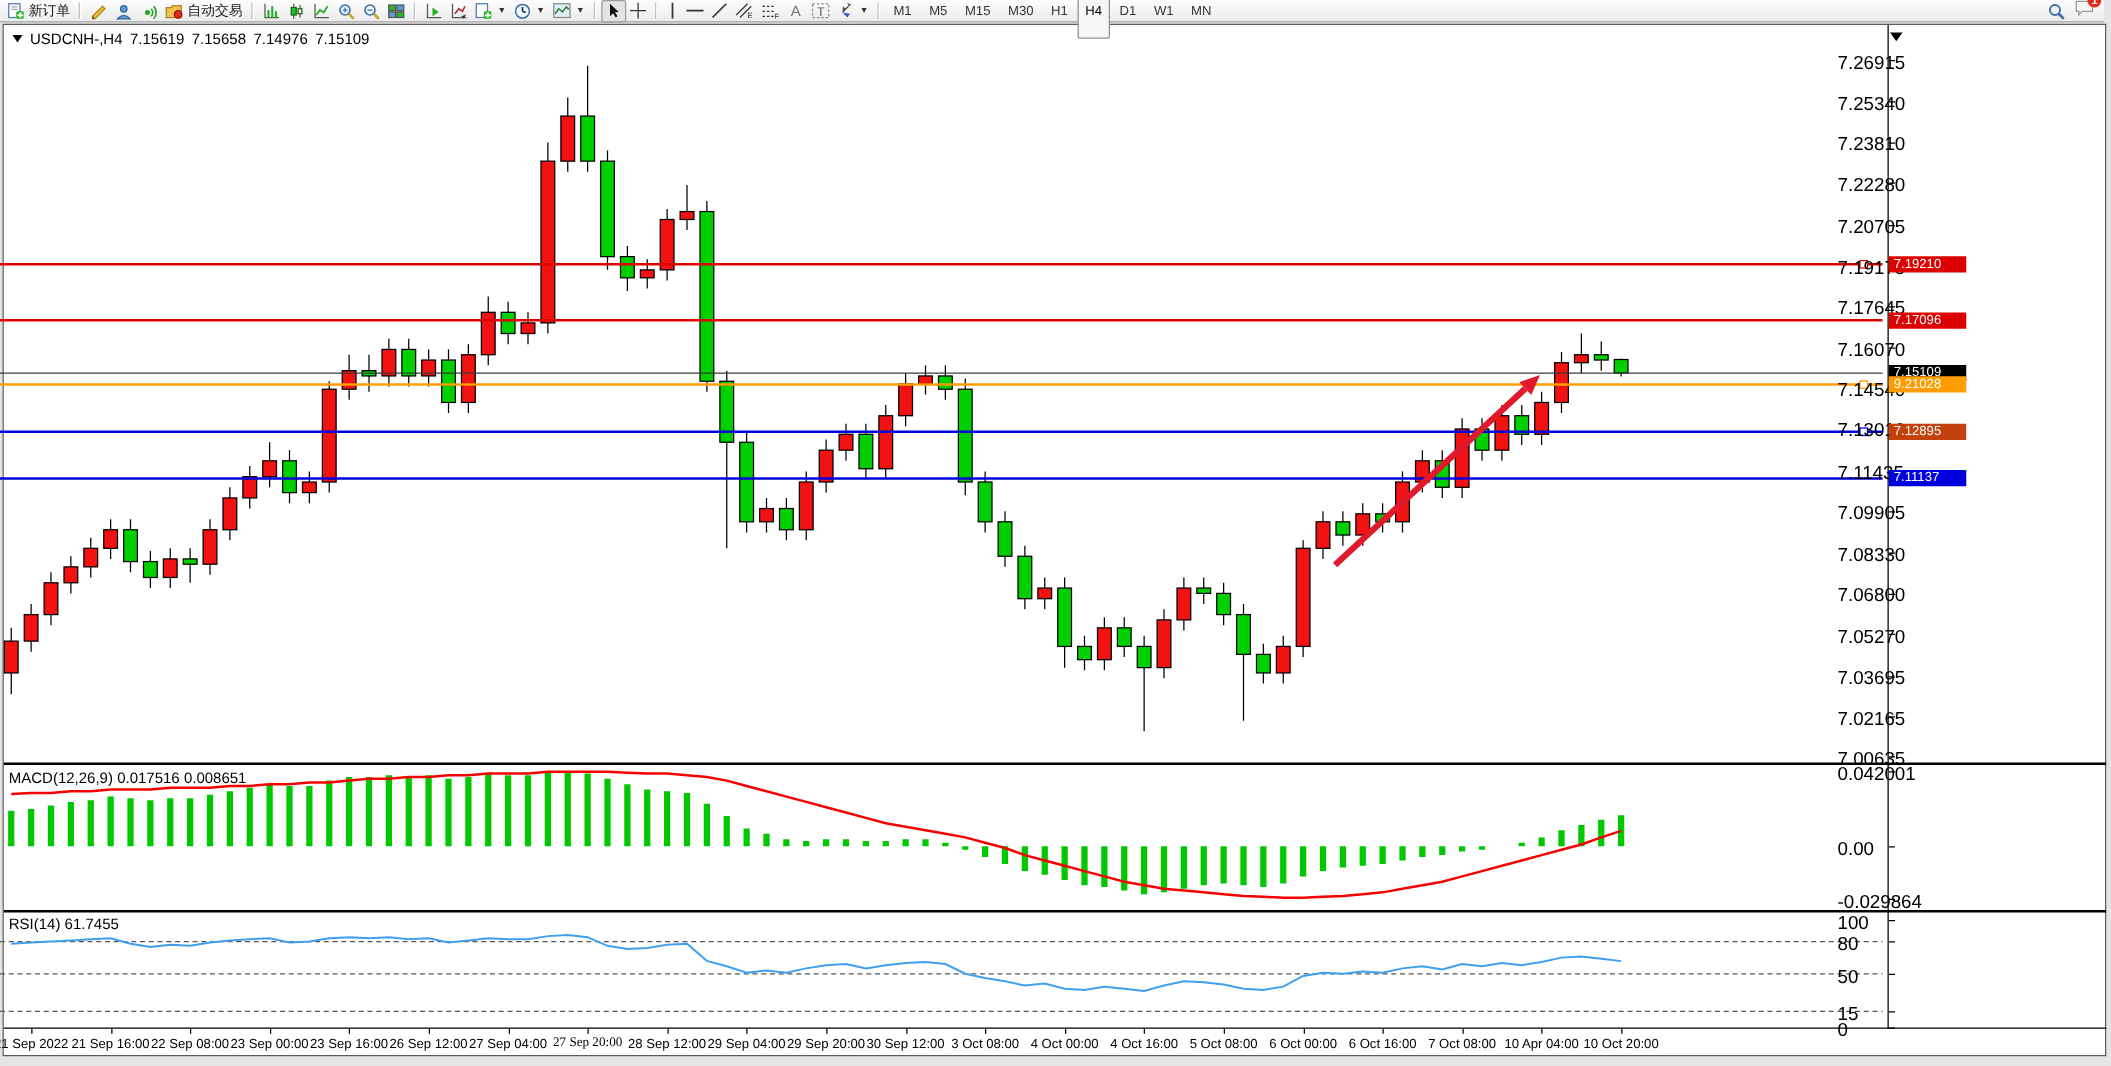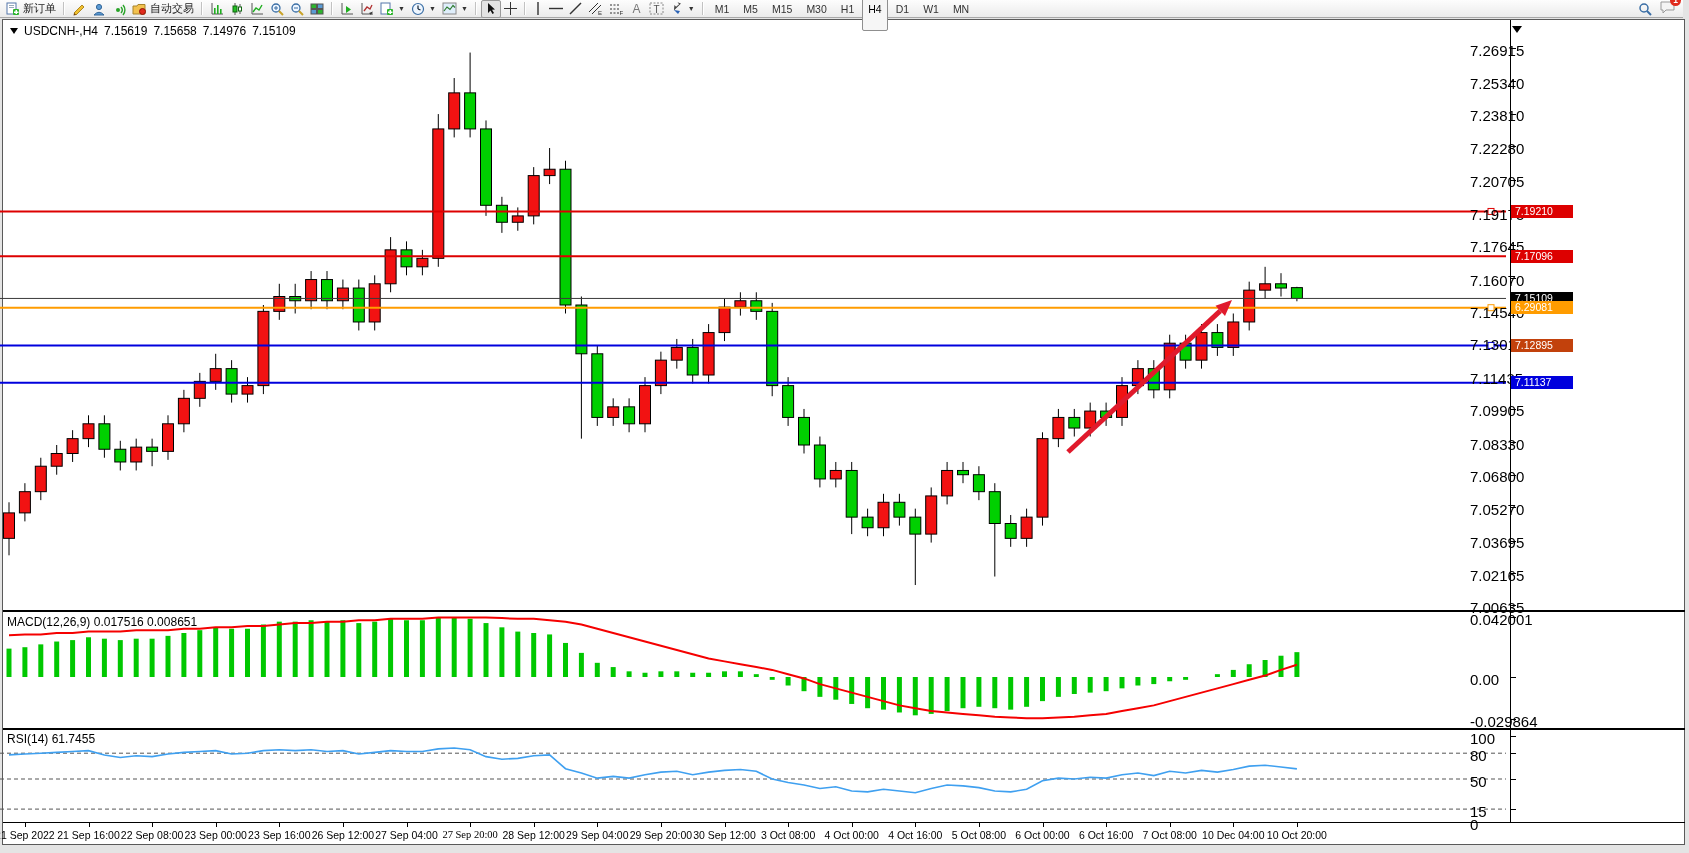--- a/index.html
+++ b/index.html
@@ -568,21 +568,21 @@
 <div class="axis-label" style="top: 500.664px;">7.05270</div>
 <div class="axis-tick" style="top: 540.575px;"></div>
 <div class="axis-label" style="top: 534.075px;">7.03695</div>
 <div class="axis-tick" style="top: 573.032px;"></div>
 <div class="axis-label" style="top: 566.532px;">7.02165</div>
 <div class="axis-tick" style="top: 605.488px;"></div>
 <div class="axis-label" style="top: 598.988px;">7.00635</div>
 <div class="badge" style="top: 204.949px; background: rgb(221, 0, 0);">7.19210</div>
 <div class="badge" style="top: 249.794px; background: rgb(221, 0, 0);">7.17096</div>
 <div class="badge" style="top: 291.945px; background: rgb(0, 0, 0);">7.15109</div>
-<div class="badge" style="top: 301.195px; background: rgb(255, 156, 0);">6.29081</div>
+<div class="badge" style="top: 301.195px; background: rgb(255, 156, 0);">9.21028</div>
 <div class="badge" style="top: 338.912px; background: #c2410c;">7.12895</div>
 <div class="badge" style="top: 376.205px; background: rgb(0, 0, 221);">7.11137</div>
 <div class="time-tick" style="left: 24.9px;"></div>
 <div class="time-label" style="left: 24.9px;">21 Sep 2022</div>
 <div class="time-tick" style="left: 88.5px;"></div>
 <div class="time-label" style="left: 88.5px;">21 Sep 16:00</div>
 <div class="time-tick" style="left: 152.1px;"></div>
 <div class="time-label" style="left: 152.1px;">22 Sep 08:00</div>
 <div class="time-tick" style="left: 215.7px;"></div>
 <div class="time-label" style="left: 215.7px;">23 Sep 00:00</div>
@@ -610,21 +610,21 @@
 <div class="time-label" style="left: 915.3px;">4 Oct 16:00</div>
 <div class="time-tick" style="left: 978.9px;"></div>
 <div class="time-label" style="left: 978.9px;">5 Oct 08:00</div>
 <div class="time-tick" style="left: 1042.5px;"></div>
 <div class="time-label" style="left: 1042.5px;">6 Oct 00:00</div>
 <div class="time-tick" style="left: 1106.1px;"></div>
 <div class="time-label" style="left: 1106.1px;">6 Oct 16:00</div>
 <div class="time-tick" style="left: 1169.7px;"></div>
 <div class="time-label" style="left: 1169.7px;">7 Oct 08:00</div>
 <div class="time-tick" style="left: 1233.3px;"></div>
-<div class="time-label" style="left: 1233.3px;">10 Dec 04:00</div>
+<div class="time-label" style="left: 1233.3px;">10 Apr 04:00</div>
 <div class="time-tick" style="left: 1296.9px;"></div>
 <div class="time-label" style="left: 1296.9px;">10 Oct 20:00</div>
 <div class="axis-tick" style="top: 617.399px;"></div>
 <div class="axis-label" style="top: 610.899px;">0.042001</div>
 <div class="axis-tick" style="top: 677px;"></div>
 <div class="axis-label" style="top: 670.5px;">0.00</div>
 <div class="axis-tick" style="top: 719.378px;"></div>
 <div class="axis-label" style="top: 712.878px;">-0.029864</div>
 <div class="axis-tick" style="top: 736px;"></div>
 <div class="axis-label" style="top: 730px;">100</div>

